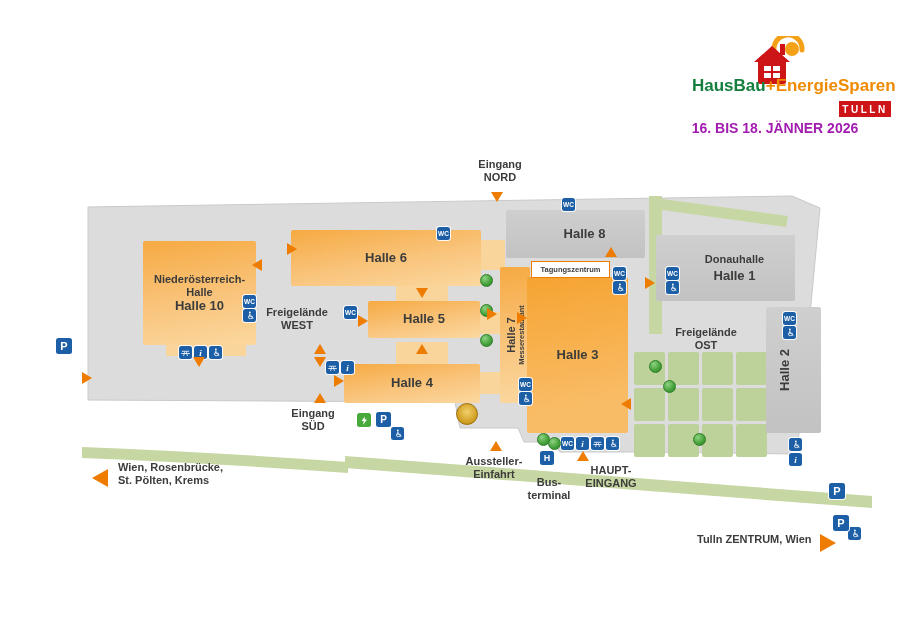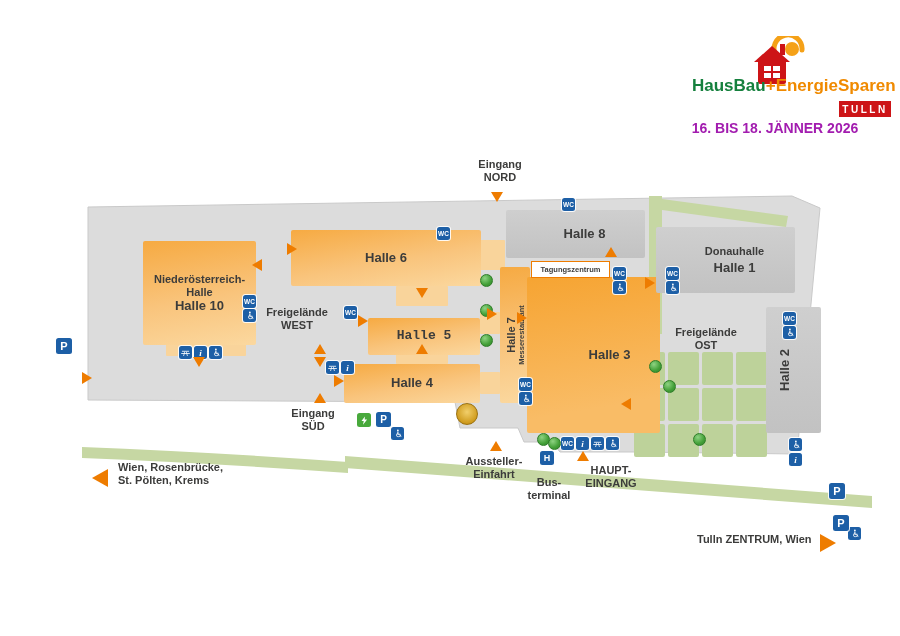--- a/index.html
+++ b/index.html
@@ -103,41 +103,41 @@
   <div class="conn" style="left:166px;top:340px;width:80px;height:16px;"></div>
 
   <div class="hall hall-orange" style="left:143px;top:241px;width:113px;height:104px;">
     <span class="sub">Niederösterreich-</span>
     <span class="sub">Halle</span>
     <span class="name" style="margin-top:0;">Halle 10</span>
   </div>
   <div class="hall hall-orange" style="left:291px;top:230px;width:190px;height:56px;">
     <span class="name">Halle 6</span>
   </div>
-  <div class="hall hall-orange" style="left:368px;top:318px;width:112px;height:37px;font-family:Liberation Mono, monospace;">
+  <div class="hall hall-orange" style="left:368px;top:301px;width:112px;height:37px;">
     <span class="name">Halle 5</span>
   </div>
   <div class="hall hall-orange" style="left:344px;top:364px;width:136px;height:39px;">
     <span class="name">Halle 4</span>
   </div>
   <div class="hall hall-orange" style="left:500px;top:267px;width:30px;height:136px;"></div>
   <div class="vlabel" style="left:515px;top:335px;transform:translate(-50%,-50%) rotate(-90deg);z-index:4;">
     <div style="font-size:11px;">Halle 7</div>
     <div style="font-size:7.5px;font-weight:700;">Messerestaurant</div>
   </div>
-  <div class="hall hall-orange-deep" style="left:527px;top:277px;width:101px;height:156px;padding-left:32px;">
+  <div class="hall hall-orange-deep" style="left:527px;top:277px;width:101px;height:156px;">
     <span class="name">Halle 3</span>
   </div>
   <div class="tagung" style="left:531px;top:261px;width:77px;height:15px;">
     <span>Tagungszentrum</span>
   </div>
   <div class="hall hall-gray" style="left:506px;top:210px;width:121px;height:48px;">
     <span class="name">Halle 8</span>
   </div>
-  <div class="hall hall-gray" style="left:656px;top:227px;width:121px;height:66px;">
+  <div class="hall hall-gray" style="left:656px;top:235px;width:121px;height:66px;">
     <span class="sub">Donauhalle</span>
     <span class="name" style="margin-top:3px;">Halle 1</span>
   </div>
   <div class="hall hall-gray" style="left:766px;top:307px;width:37px;height:126px;"></div>
   <div class="vlabel" style="left:784px;top:370px;transform:translate(-50%,-50%) rotate(-90deg);font-size:13px;z-index:4;">
     <span>Halle 2</span>
   </div>
 
   <div class="lbl" style="left:255px;top:306px;width:84px;">
     <div>Freigelände</div>

